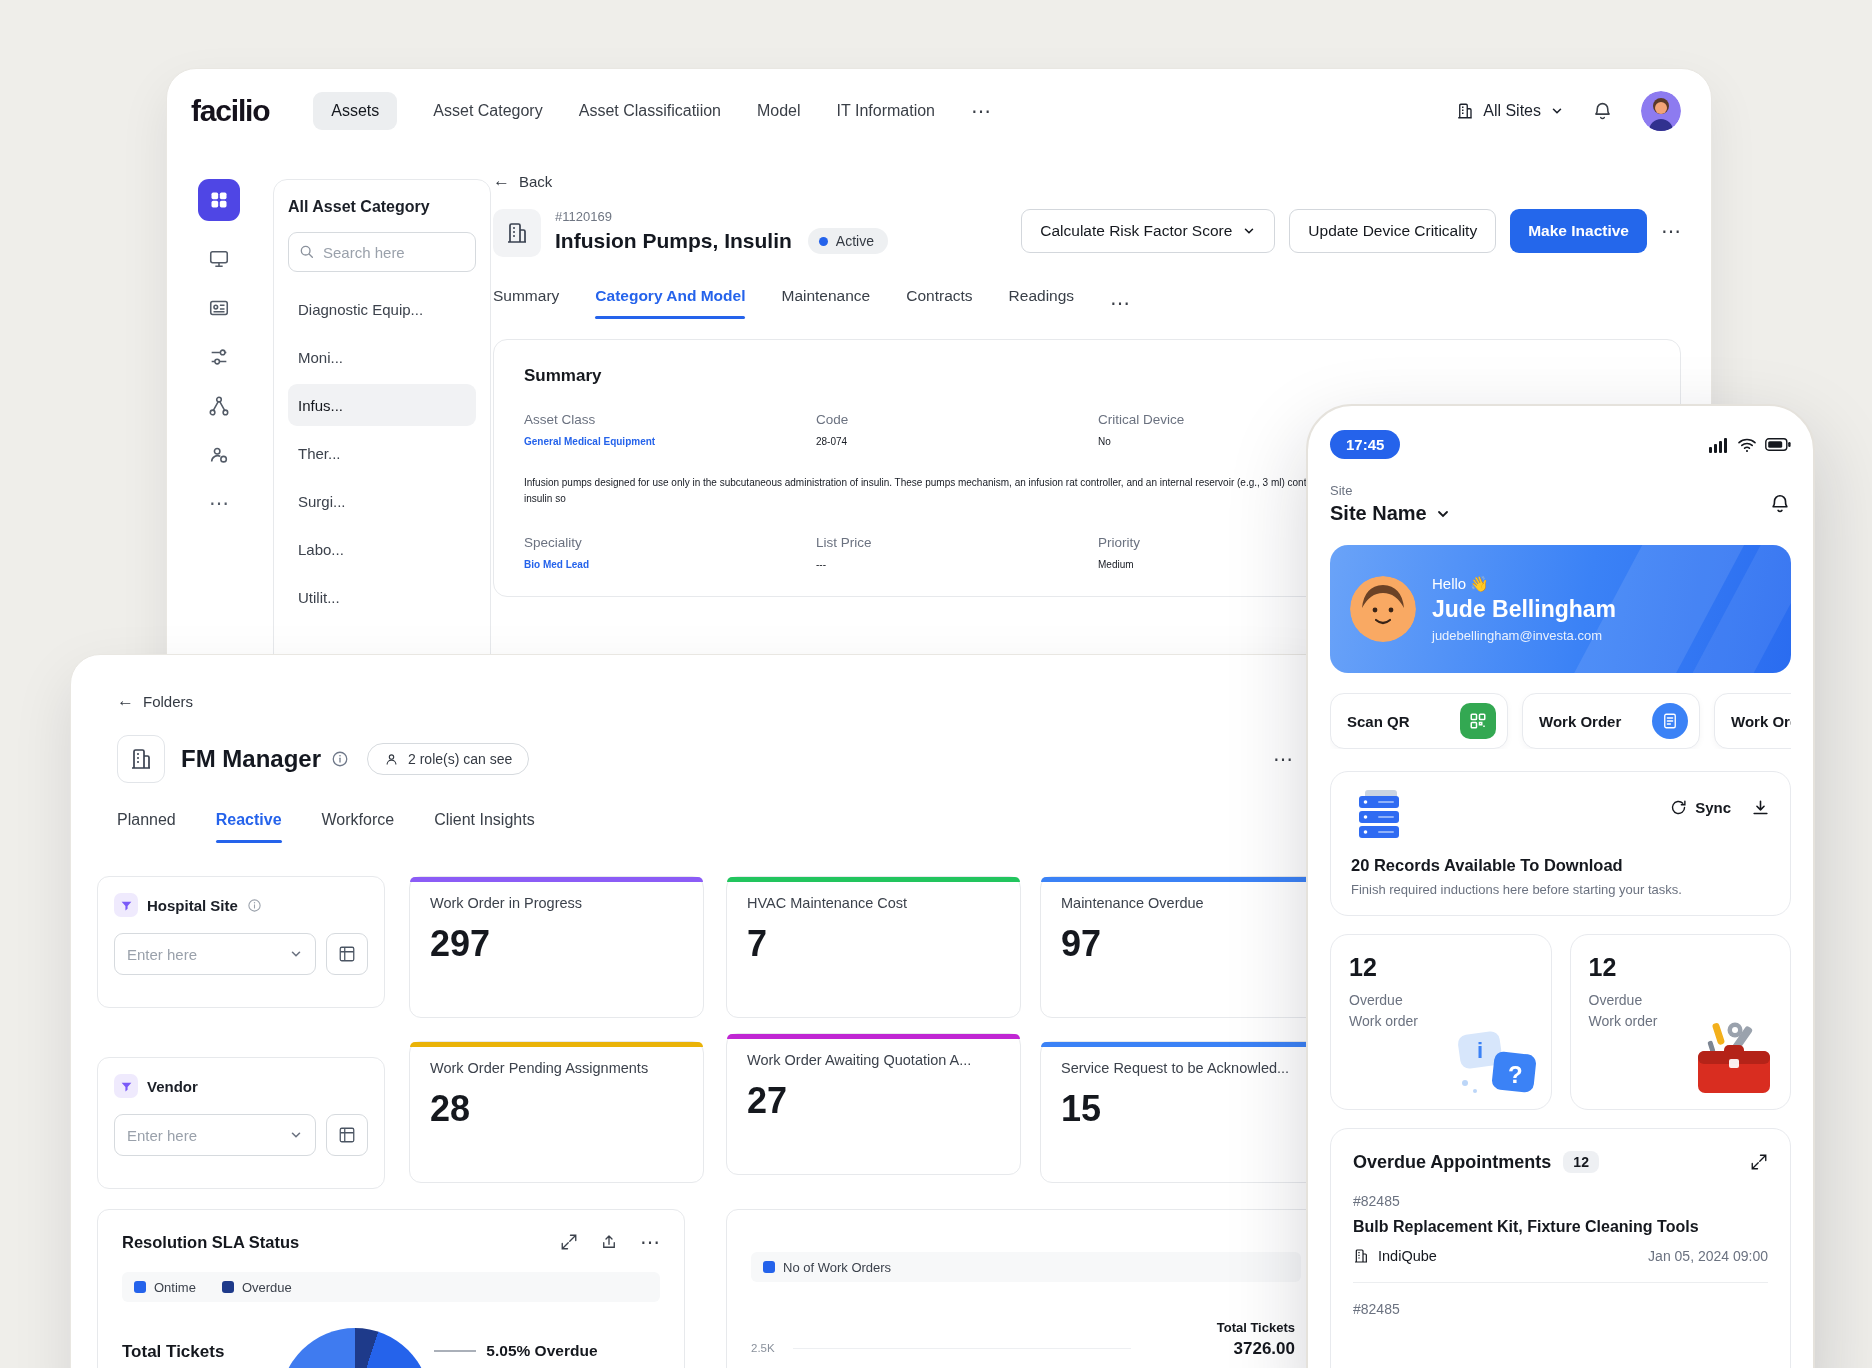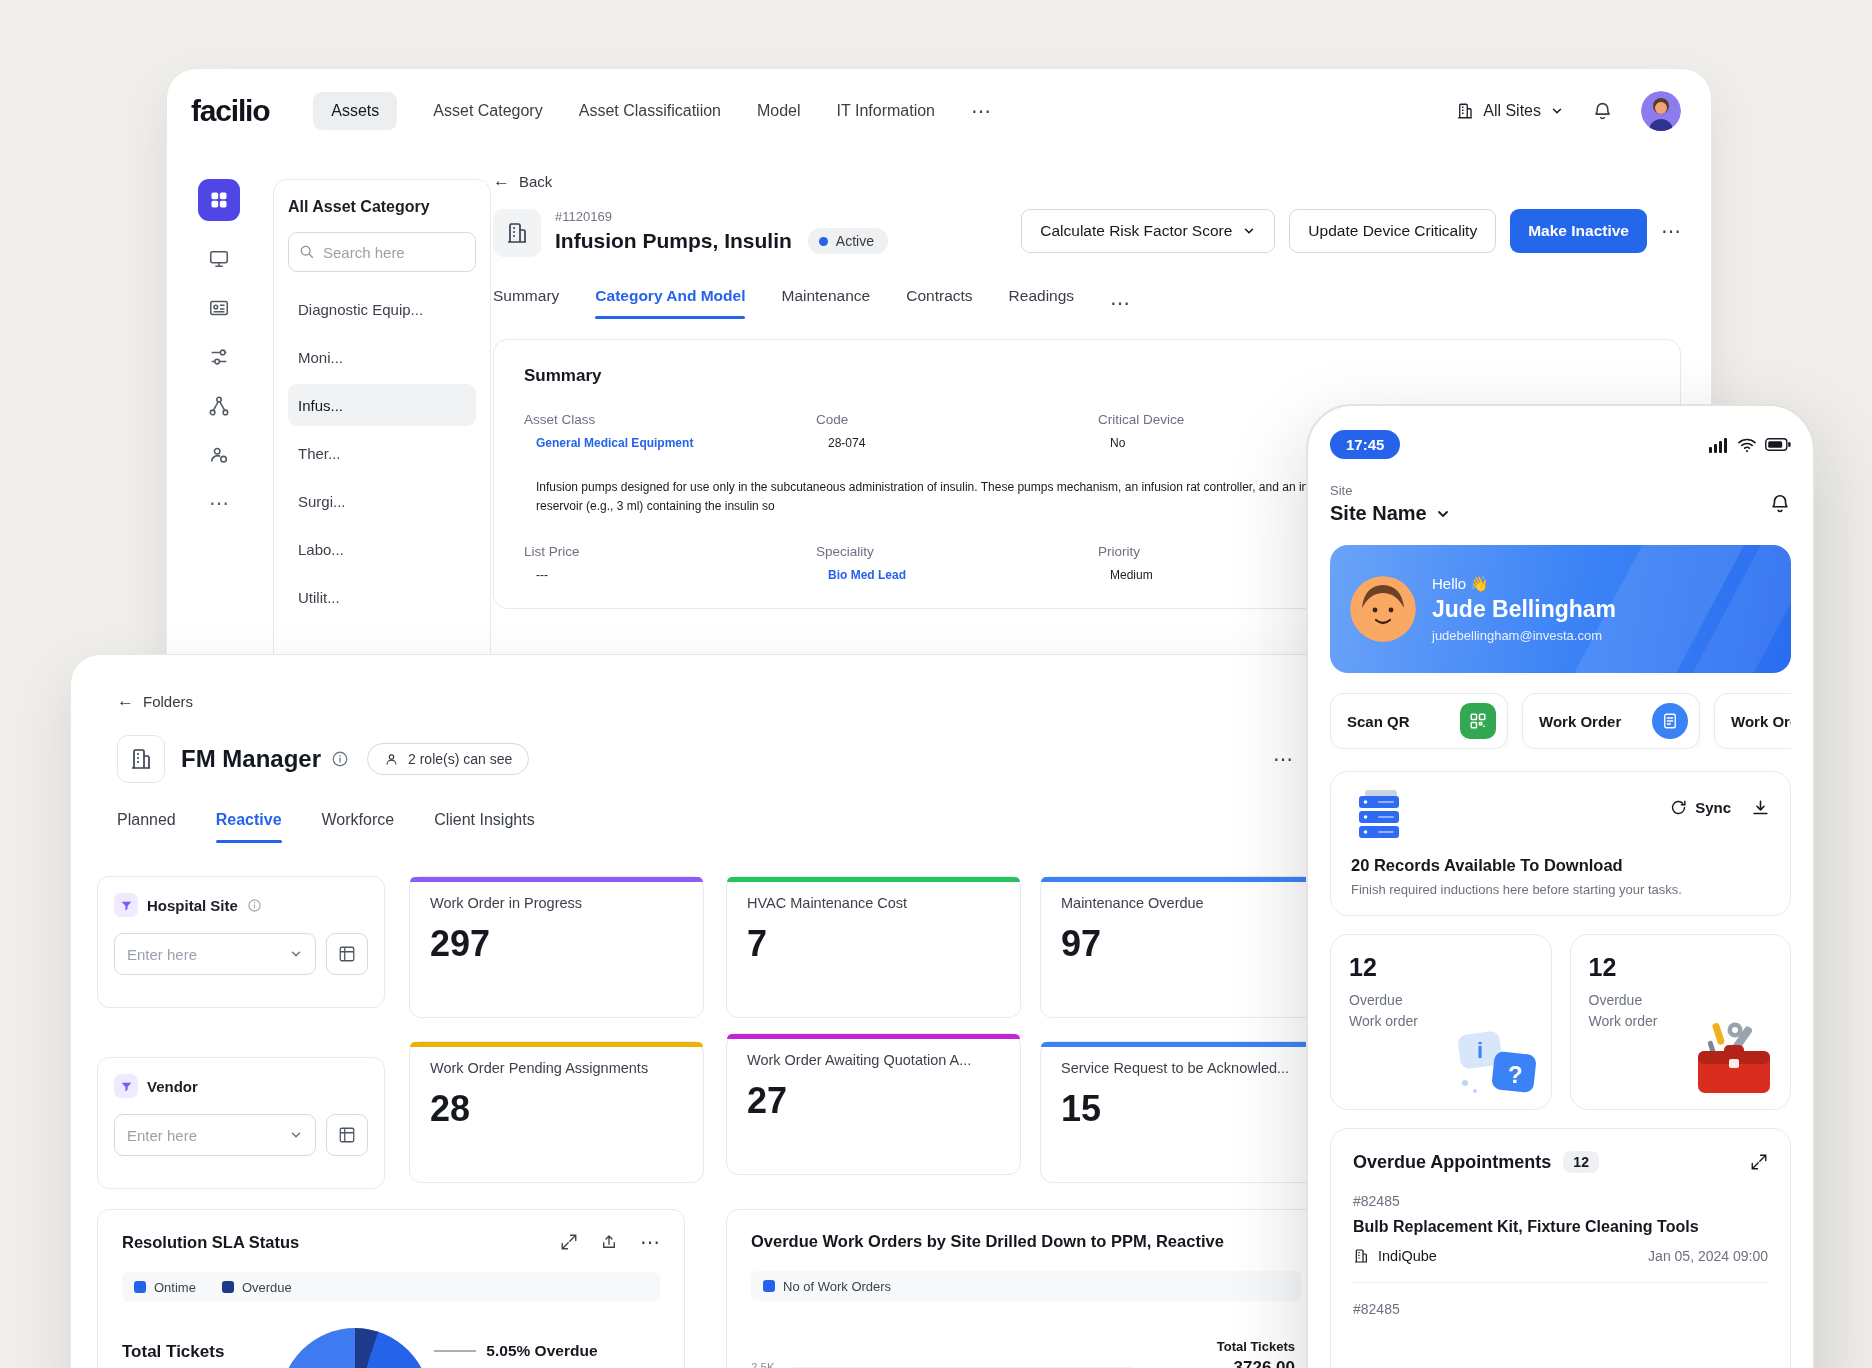--- a/index.html
+++ b/index.html
@@ -61,21 +61,21 @@
   .btn-outline { border:1px solid #d3d7dc; color:#15181e; font-weight:500; background:#fff; }
   .btn-primary { background:#2467eb; color:#fff; font-weight:600; border:none; }
   .tabs-row { margin-top:30px; display:flex; align-items:center; gap:36px; font-size:15.5px; color:#3a4049; }
   .tab { padding-bottom:14px; position:relative; white-space:nowrap; }
   .tab.active { color:#2563eb; font-weight:600; }
   .tab.active::after { content:''; position:absolute; left:0; right:0; bottom:0; height:3px; background:#2563eb; border-radius:3px; }
   .summary-card { margin-top:20px; border:1px solid #e7e9ec; border-radius:14px; padding:26px 30px; }
   .card-title { font-size:17px; font-weight:700; color:#15181e; }
   .sum-grid { margin-top:26px; display:grid; grid-template-columns:292px 282px 1fr; row-gap:28px; }
   .f-label { font-size:13.5px; color:#6b7280; margin-bottom:9px; }
-  .f-value { font-size:12px; color:#171b23;margin-left:12px; }
+  .f-value { font-size:10px; color:#171b23; }
   .f-link { color:#2563eb; font-weight:600; }
   .desc { grid-column:1/-1; max-width:830px; }
   .desc .f-value { line-height:1.6; }
 
   
   .win-dash { left:70px; top:654px; width:1270px; height:760px; border-radius:30px;
     border:1px solid #e9e7e2; box-shadow:0 24px 60px rgba(20,24,40,.10); z-index:2; overflow:hidden; }
   .dash-head { padding:36px 46px 0; }
   .folders-row { display:flex; align-items:center; gap:9px; font-size:15px; font-weight:500; color:#343a43; }
   .dash-title-row { margin-top:24px; display:flex; align-items:center; }
@@ -359,26 +359,26 @@
           <div class="f-value">28-074</div>
         </div>
         <div>
           <div class="f-label">Critical Device</div>
           <div class="f-value">No</div>
         </div>
         <div class="desc">
           <div class="f-value">Infusion pumps designed for use only in the subcutaneous administration of insulin. These pumps mechanism, an infusion rat controller, and an internal reservoir (e.g., 3 ml) containing the insulin so</div>
         </div>
         <div>
+          <div class="f-label">Speciality</div>
+          <div class="f-value f-link">Bio Med Lead</div>
+        </div>
+        <div>
           <div class="f-label">List Price</div>
           <div class="f-value">---</div>
-        </div>
-        <div>
-          <div class="f-label">Speciality</div>
-          <div class="f-value f-link">Bio Med Lead</div>
         </div>
         <div>
           <div class="f-label">Priority</div>
           <div class="f-value">Medium</div>
         </div>
       </div>
     </div>
   </main>
 </section>
 
@@ -545,23 +545,20 @@
       <span class="total-label">Total Tickets</span>
       <span class="pie"></span>
       <span class="callout">
         <span class="callout-line"></span>
         <span>5.05% Overdue</span>
       </span>
     </div>
   </div>
 
   <div class="panel-card chart-card">
-    <div class="panel-title-row">
-      <span class="panel-title">Overdue Work Orders by Site Drilled Down to PPM, Reactive</span>
-    </div>
     <div class="legend-strip">
       <span class="leg">
         <span class="sw" style="background: rgb(37, 99, 235);"></span>
         <span>No of Work Orders</span>
       </span>
     </div>
     <div class="chart-area">
       <span class="ytick">2.5K</span>
       <span class="gridline"></span>
       <div class="ct-right">

